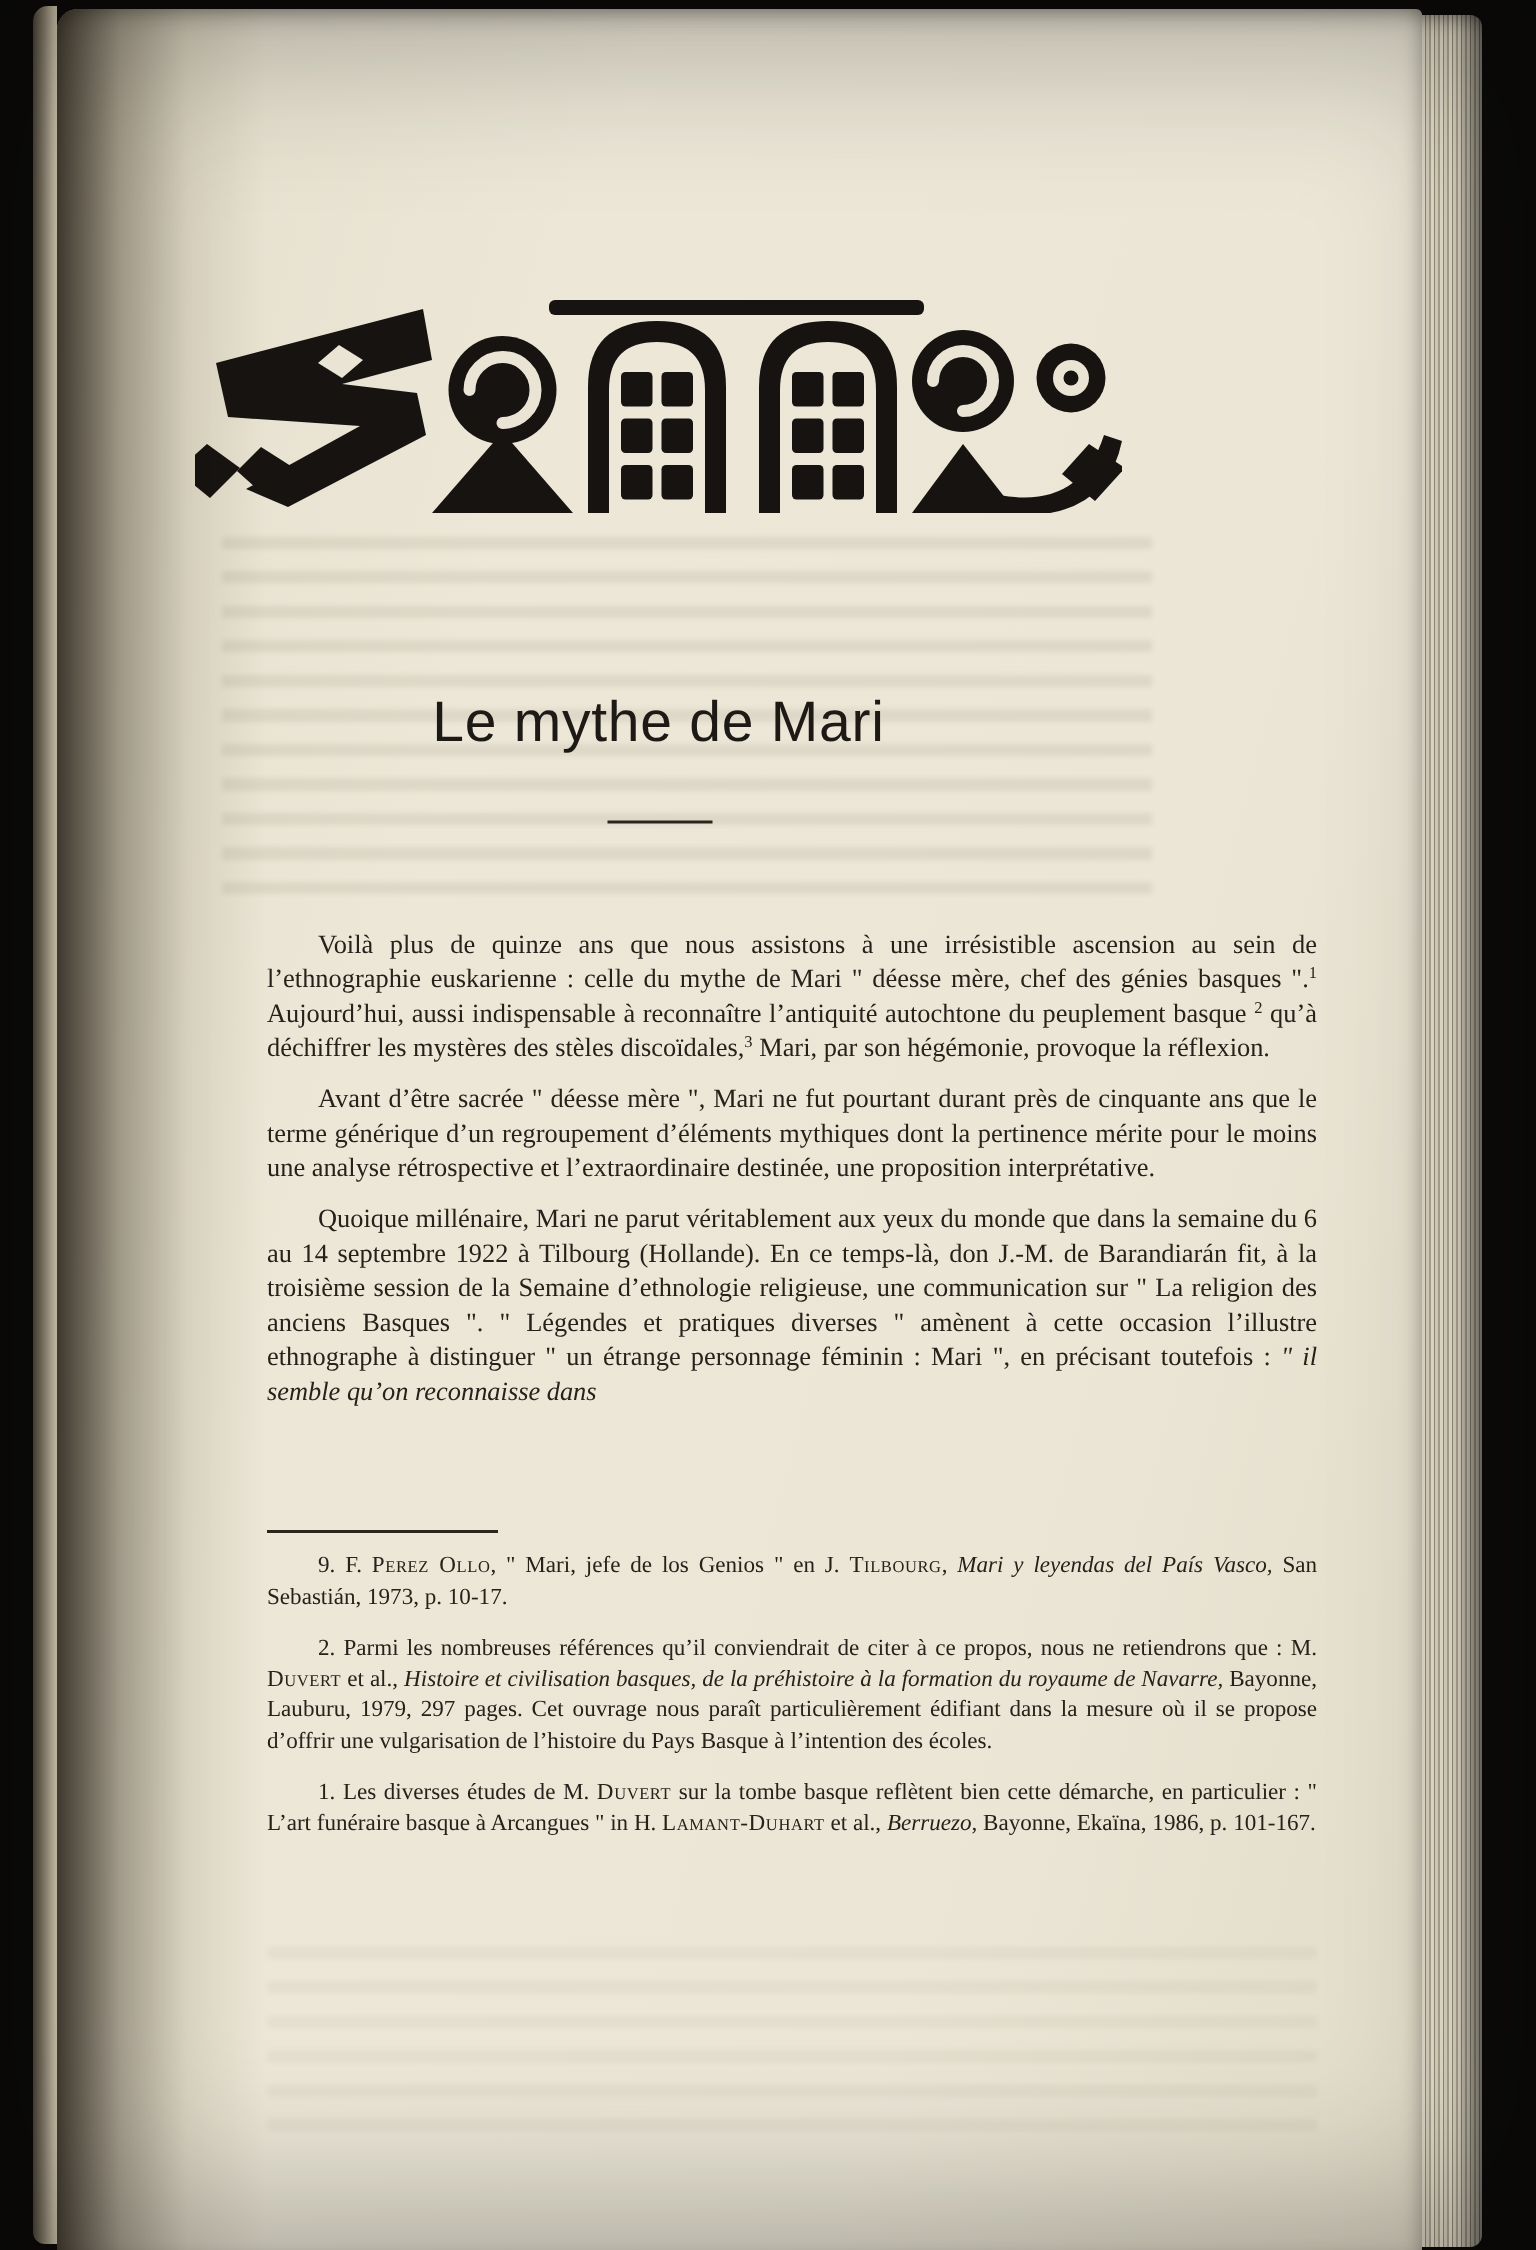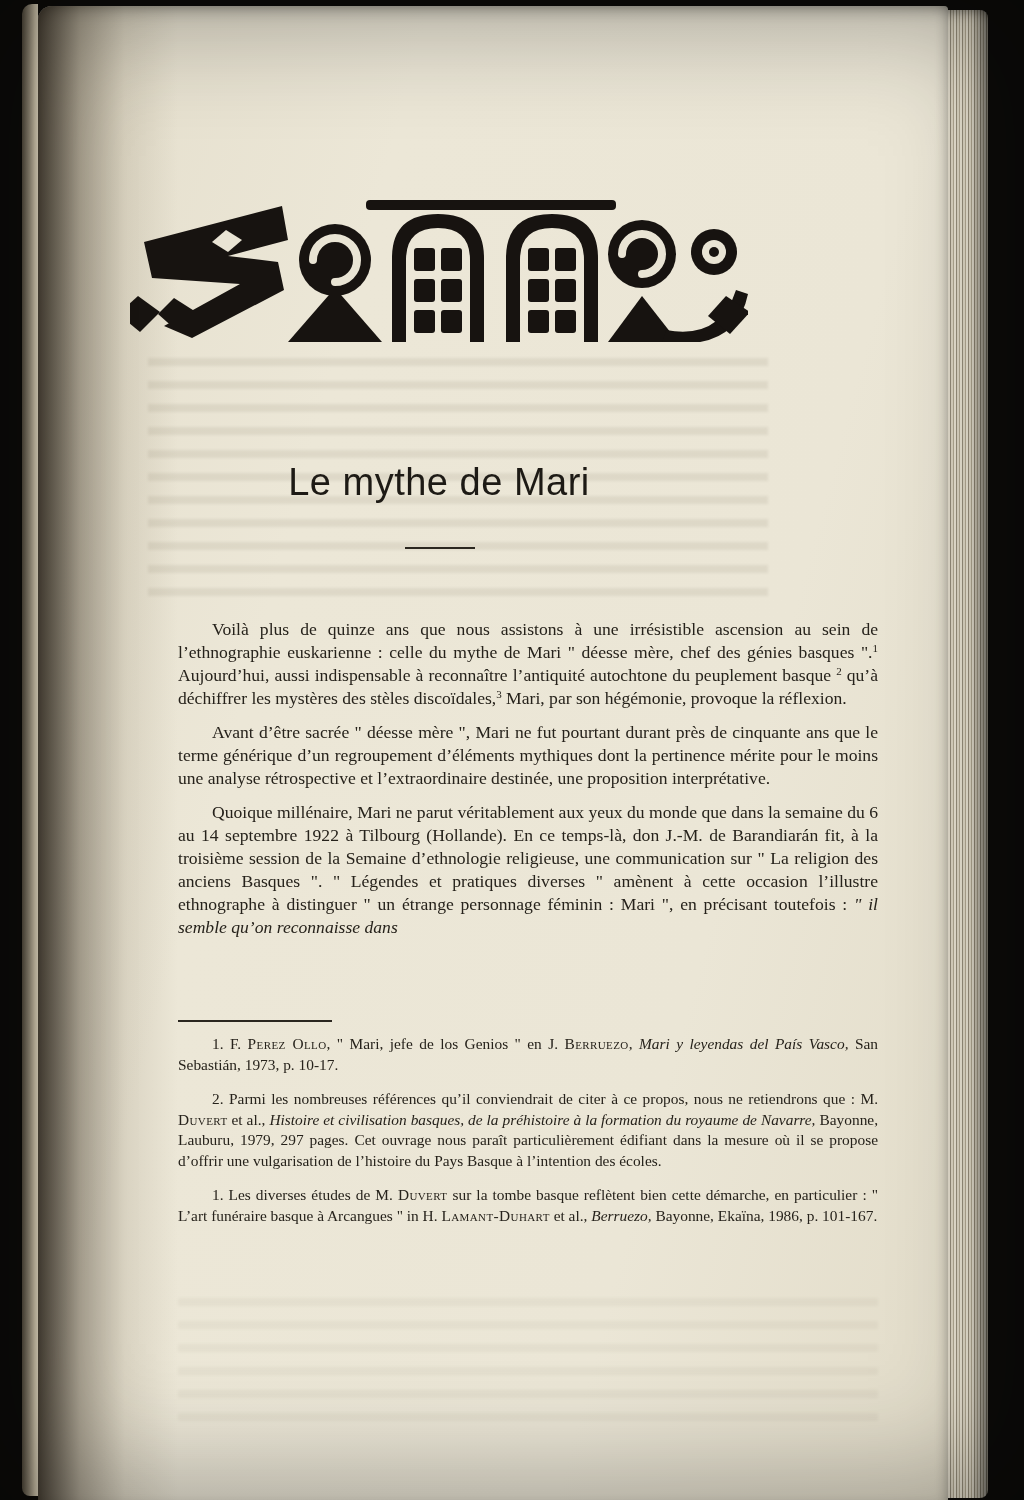--- a/index.html
+++ b/index.html
@@ -144,21 +144,21 @@
 
     <div class="body">
         <p><span>Voilà plus de quinze ans que nous assistons à une irrésistible ascension au sein de l’ethnographie euskarienne : celle du mythe de Mari " déesse mère, chef des génies basques ".</span><sup>1</sup><span> Aujourd’hui, aussi indispensable à reconnaître l’antiquité autochtone du peuplement basque </span><sup>2</sup><span> qu’à déchiffrer les mystères des stèles discoïdales,</span><sup>3</sup><span> Mari, par son hégémonie, provoque la réflexion.</span></p>
         <p><span>Avant d’être sacrée " déesse mère ", Mari ne fut pourtant durant près de cinquante ans que le terme générique d’un regroupement d’éléments mythiques dont la pertinence mérite pour le moins une analyse rétrospective et l’extraordinaire destinée, une proposition interprétative.</span></p>
         <p><span>Quoique millénaire, Mari ne parut véritablement aux yeux du monde que dans la semaine du 6 au 14 septembre 1922 à Tilbourg (Hollande). En ce temps-là, don J.-M. de Barandiarán fit, à la troisième session de la Semaine d’ethnologie religieuse, une communication sur " La religion des anciens Basques ". " Légendes et pratiques diverses " amènent à cette occasion l’illustre ethnographe à distinguer " un étrange personnage féminin : Mari ", en précisant toutefois : </span><span class="it">" il semble qu’on reconnaisse dans</span></p>
       </div>
 
     <div class="footnote-divider"></div>
 
     <div class="footnotes">
-        <p><span>1. F. </span><span class="sc">Perez Ollo</span><span>, " Mari, jefe de los Genios " en J. </span><span class="sc">Berruezo</span><span>, </span><span class="it">Mari y leyendas del País Vasco,</span><span> San Sebastián, 1973, p. 10-17.</span></p>
+        <p><span>9. F. </span><span class="sc">Perez Ollo</span><span>, " Mari, jefe de los Genios " en J. </span><span class="sc">Tilbourg</span><span>, </span><span class="it">Mari y leyendas del País Vasco,</span><span> San Sebastián, 1973, p. 10-17.</span></p>
         <p><span>2. Parmi les nombreuses références qu’il conviendrait de citer à ce propos, nous ne retiendrons que : M. </span><span class="sc">Duvert</span><span> et al., </span><span class="it">Histoire et civilisation basques, de la préhistoire à la formation du royaume de Navarre,</span><span> Bayonne, Lauburu, 1979, 297 pages. Cet ouvrage nous paraît particulièrement édifiant dans la mesure où il se propose d’offrir une vulgarisation de l’histoire du Pays Basque à l’intention des écoles.</span></p>
         <p><span>1. Les diverses études de M. </span><span class="sc">Duvert</span><span> sur la tombe basque reflètent bien cette démarche, en particulier : " L’art funéraire basque à Arcangues " in H. </span><span class="sc">Lamant-Duhart</span><span> et al., </span><span class="it">Berruezo,</span><span> Bayonne, Ekaïna, 1986, p. 101-167.</span></p>
       </div>
 
   </div>
 
   <div class="stack"></div>
 
 </div>
 

